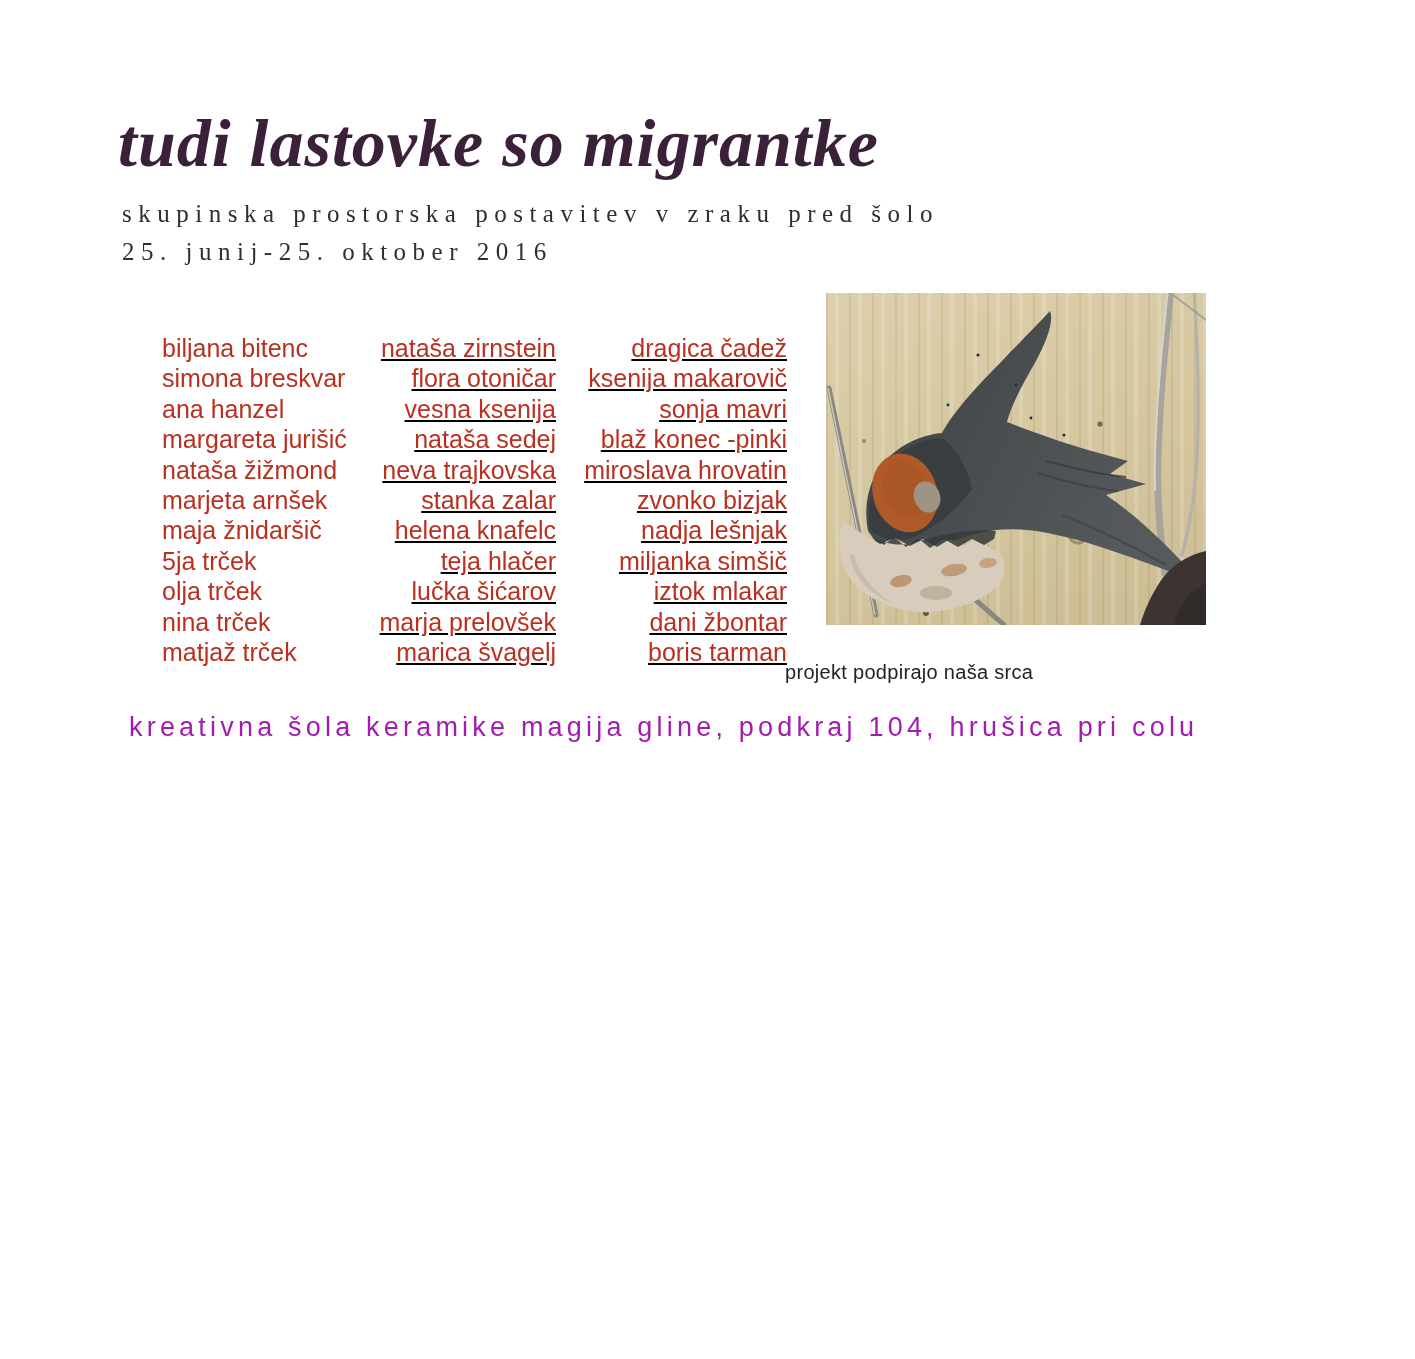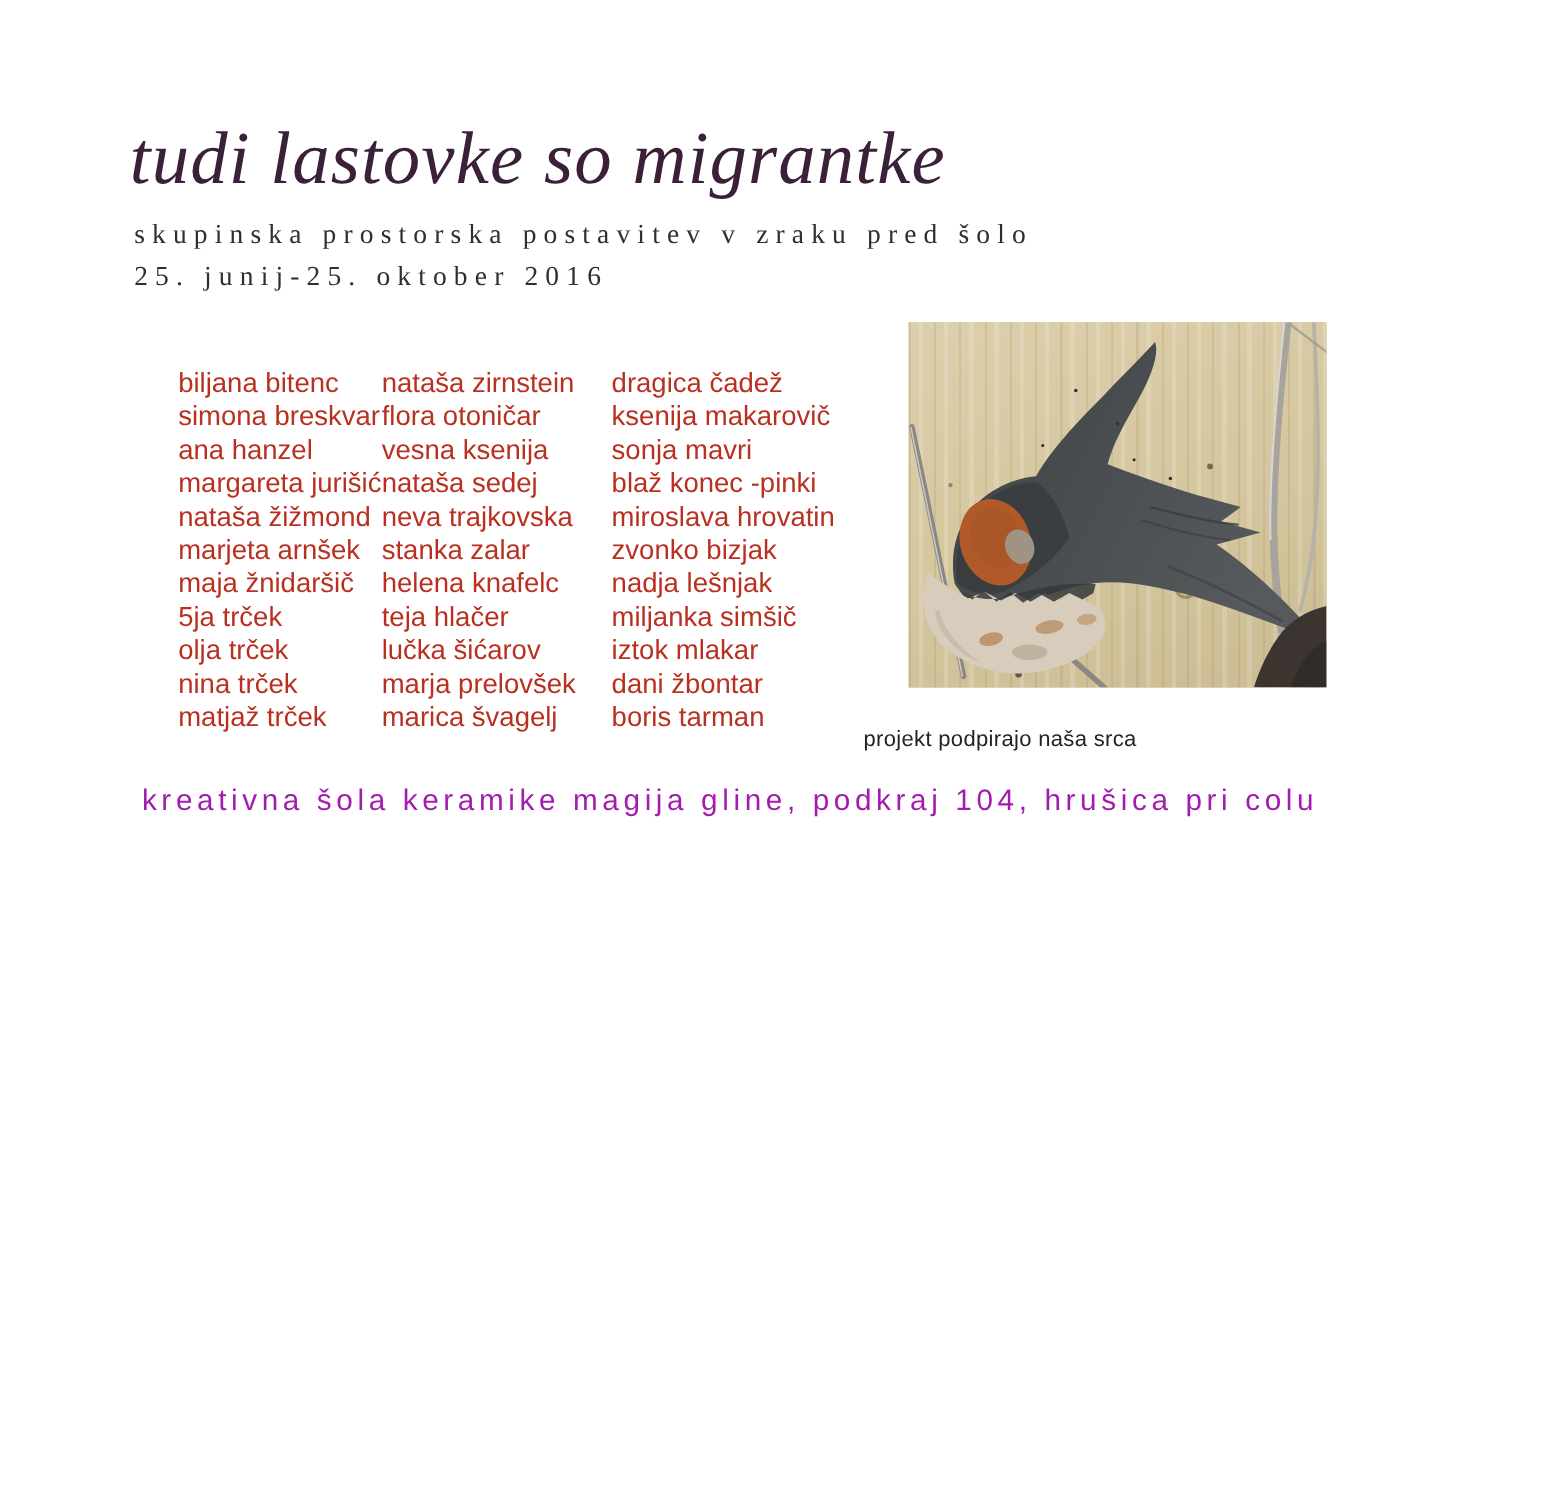--- a/index.html
+++ b/index.html
@@ -2,21 +2,21 @@
 <html><head>
 <meta charset="utf-8">
 <style>
   html,body{margin:0;padding:0;}
   body{background:#ffffff;font-family:"Liberation Sans",sans-serif;}
   .page{position:relative;width:1415px;height:1359px;background:#ffffff;overflow:hidden;}
 
   .title{
     position:absolute;left:118px;top:103px;
     font-family:"Liberation Serif","DejaVu Serif",serif;
-    font-style:italic;font-weight:400;
+    font-style:italic;font-weight:700;
     font-size:68px;line-height:80px;
     color:#3a2038;letter-spacing:1px;
     white-space:nowrap;
   }
   .subline{
     position:absolute;left:122px;
     font-family:Liberation Serif, serif;
     font-size:25px;color:#332b36;
     letter-spacing:6.5px;white-space:nowrap;
   }
@@ -26,22 +26,22 @@
   .names-grid{
     position:absolute;left:122px;top:333px;width:625px;
     display:flex;flex-direction:row;margin-left:40px;
   }
   .names-col{display:flex;flex-direction:column;}
   .names-col .name{
     font-size:25px;line-height:30.4px;color:#b93020;
     white-space:nowrap;
   }
   .col1{width:185px;text-align:left;}
-  .col2{width:209px;text-align:left;}
-  .col3{width:231px;}
+  .col2{width:209px;text-align:right;text-decoration:underline;}
+  .col3{width:231px;text-align:right;text-decoration:underline;}
 
   .photo{
     position:absolute;left:826px;top:293px;width:380px;height:332px;
     background-color:#d5c7a0;
     background-image:
       repeating-linear-gradient(90deg,
         rgba(122,100,58,0.12) 0px, rgba(122,100,58,0.12) 2px,
         rgba(0,0,0,0) 2px, rgba(0,0,0,0) 9px,
         rgba(255,255,255,0.16) 9px, rgba(255,255,255,0.16) 13px,
         rgba(0,0,0,0) 13px, rgba(0,0,0,0) 23px),

